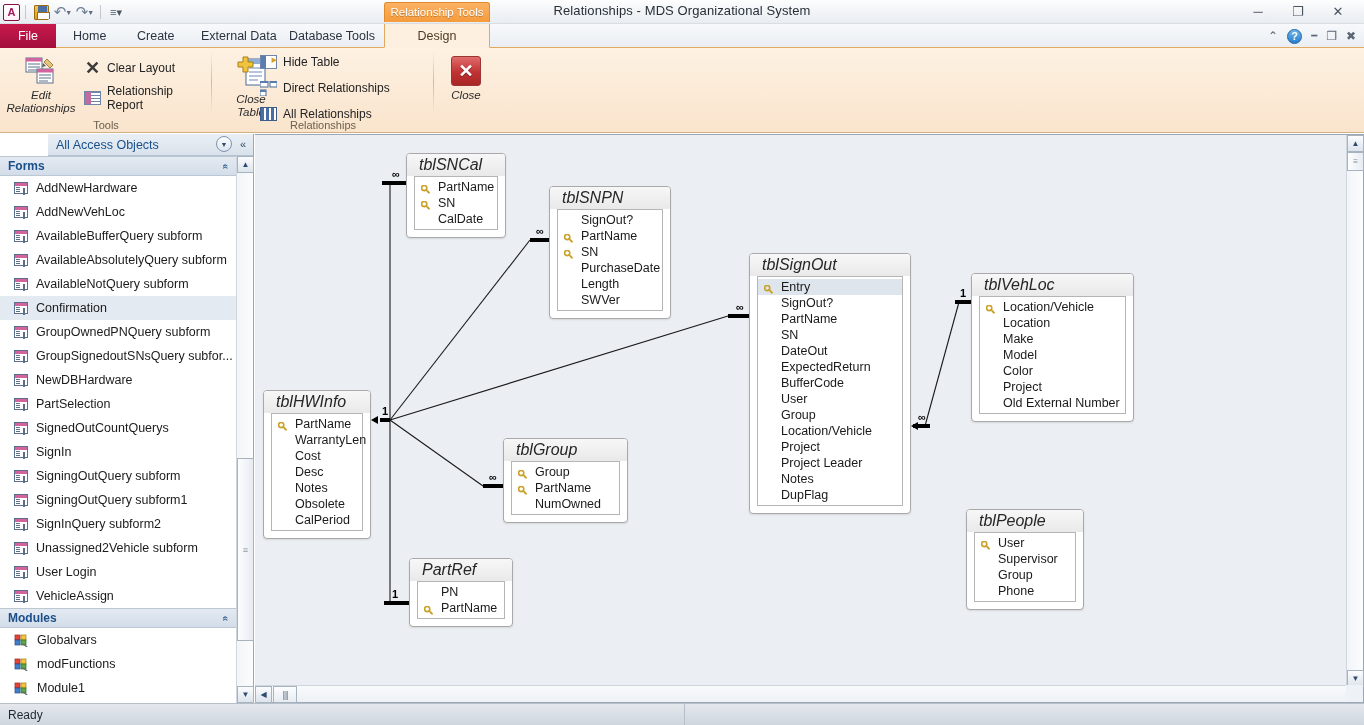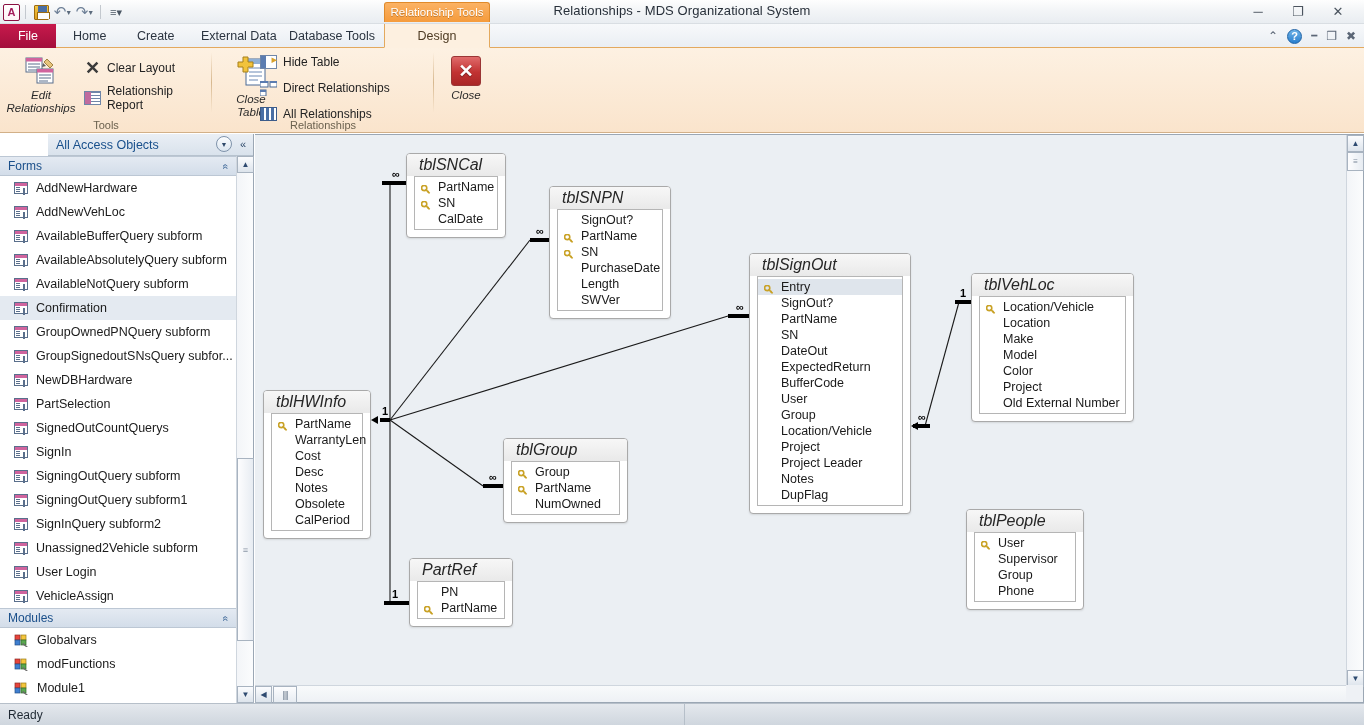--- a/index.html
+++ b/index.html
@@ -126,21 +126,21 @@
   .nav-hdr-btns{position:absolute;right:2px;top:2px;display:flex;gap:3px;align-items:center;}
   .nav-drop{width:16px;height:16px;border-radius:50%;border:1px solid #7f93ab;
             background:linear-gradient(to bottom,#fbfdff,#dbe5ef);
             display:flex;align-items:center;justify-content:center;font-size:7px;color:#2f4a6b;}
   .nav-collapse{width:16px;height:16px;display:flex;align-items:center;justify-content:center;
                 color:#2f4a6b;font-size:11px;}
   .nav-list { position:absolute; top:22px; left:0; width:237px; height:547px; overflow:hidden; }
   .grp-hdr { height:20px; background:linear-gradient(to bottom,#e4eaf2 0%,#d3dde9 100%);
              border-top:1px solid #bcc7d4; border-bottom:1px solid #bcc7d4;
              display:flex; align-items:center; padding-left:8px;
-             font-weight:normal; color:#1a4f8a; font-size:12px; position:relative; }
+             font-weight:bold; color:#1a4f8a; font-size:12px; position:relative; }
   .grp-hdr .chev{position:absolute;right:8px;color:#3a6596;font-size:10px;}
   .nav-item { height:24px; display:flex; align-items:center; padding-left:14px; gap:8px;
               font-size:12.5px; color:#1b1b1b; }
   .nav-item.sel { background:#e4eaf1; }
   .ico-form{width:14px;height:12px;border:1px solid #5a6f8c;background:#fff;position:relative;flex:none;}
   .ico-form::before{content:"";position:absolute;left:0;right:0;top:0;height:3px;background:#d0649e;}
   .ico-form::after{content:"";position:absolute;left:1px;top:4px;width:4px;height:6px;
                    background:repeating-linear-gradient(to bottom,#5a6f8c 0 1px,#fff 1px 2px);
                    box-shadow:6px 0 0 -1px #5a6f8c, 6px 3px 0 -1px #5a6f8c;}
   .ico-mod{width:15px;height:13px;position:relative;flex:none;}

